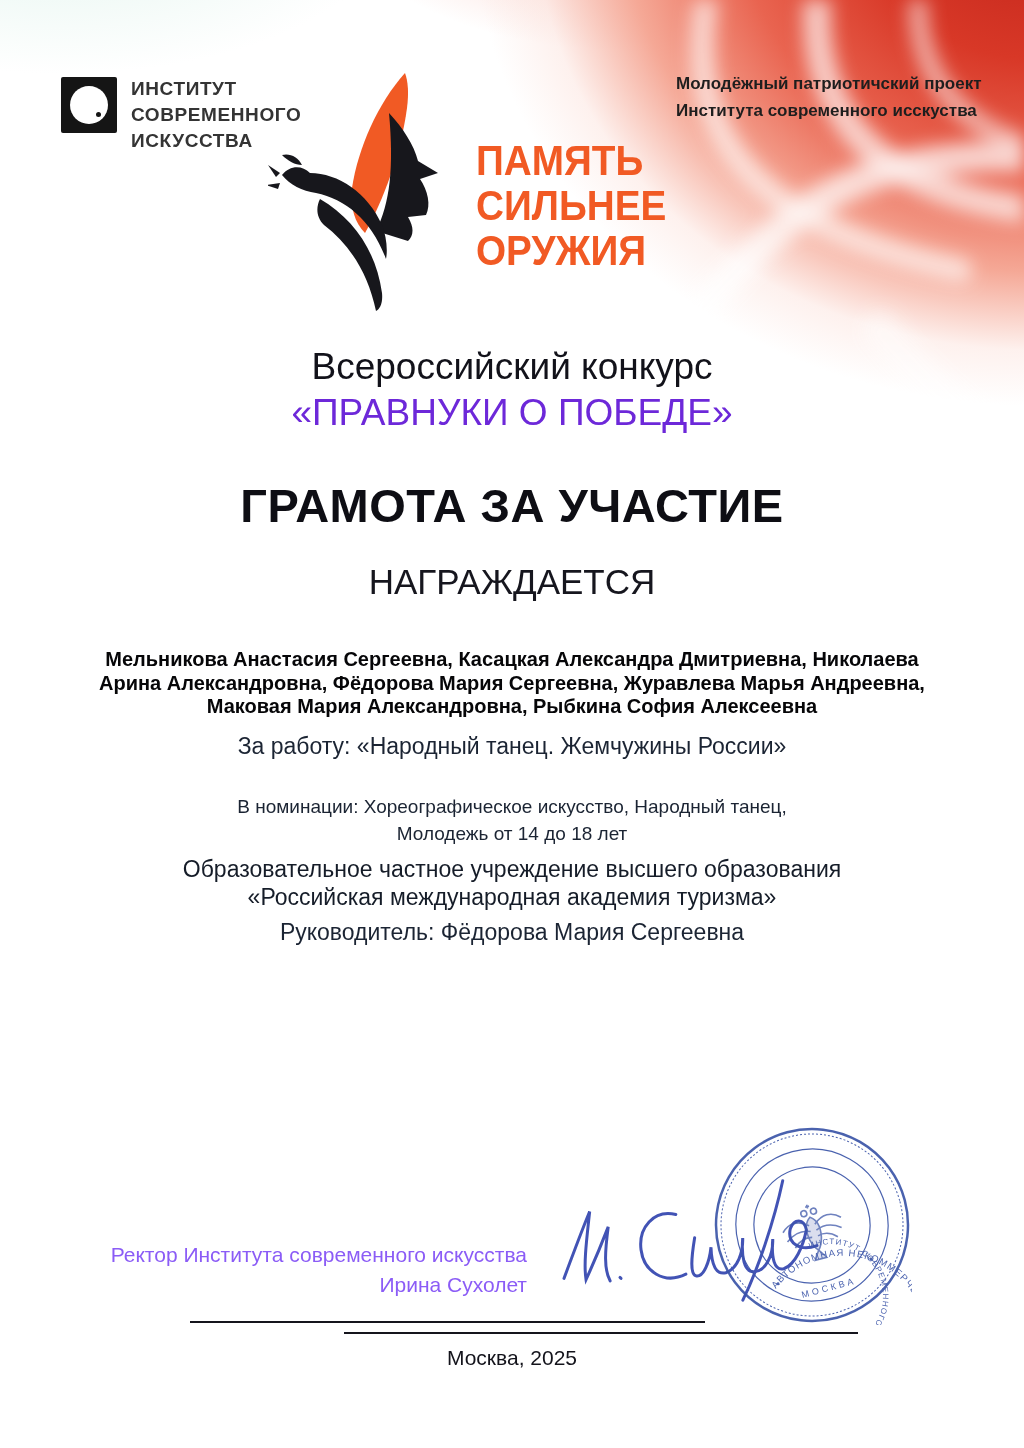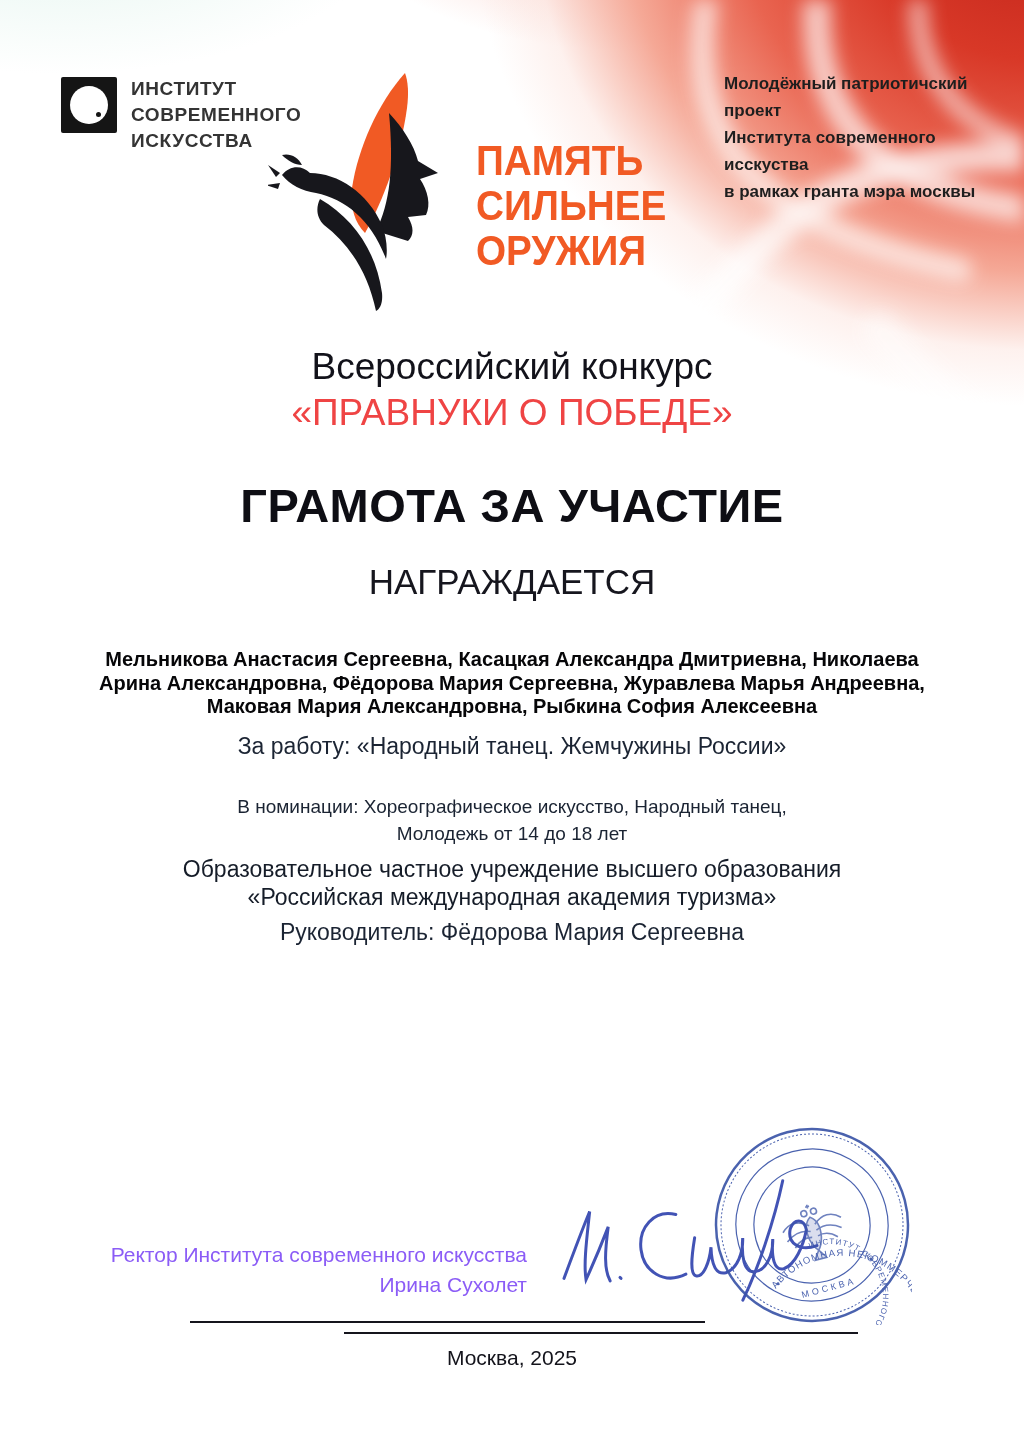--- a/index.html
+++ b/index.html
@@ -26,29 +26,29 @@
       radial-gradient(ellipse 480px 230px at 6% -6%,
         rgba(222,243,235,0.85) 0%, rgba(255,255,255,0) 70%);
   }
   .swoosh-svg { position:absolute; top:0; left:400px; filter: blur(9px); opacity:.9; }
 
   
   .isa-logo-box { position:absolute; left:61px; top:77px; width:56px; height:56px; background:#151515; border-radius:2px; }
   .isa-logo-circle { position:absolute; left:9px; top:9px; width:38px; height:38px; background:#fff; border-radius:50%; }
   .isa-logo-dot { position:absolute; left:26px; top:26px; width:5px; height:5px; background:#151515; border-radius:50%; }
   .isa-logo-text { position:absolute; left:131px; top:76px; font-size:19px; line-height:26px; font-weight:700; letter-spacing:.6px; color:#343434; }
-  .project-note { position:absolute; left:676px; top:70px; font-size:17px; line-height:27px; font-weight:600; color:#1e1e1e;margin-left:48px; }
+  .project-note { position:absolute; left:676px; top:70px; font-size:17px; line-height:27px; font-weight:600; color:#1e1e1e; }
 
   .brand-text { position:absolute; left:476px; top:138px; color:#F15A24; font-size:43px; line-height:45px; font-weight:600; letter-spacing:0; transform:scaleX(.9); transform-origin:left top; }
   .dove-svg { position:absolute; left:268px; top:52px; }
 
   
   .t-center { position:absolute; left:0; right:0; text-align:center; }
   .contest-1 { top:346px; font-size:37px; color:#12121a; }
-  .contest-2 { top:392px; font-size:37px; color:#ef4444; }
+  .contest-2 { top:392px; font-size:37px; color:#6d28d9; }
   .award-title { top:478px; font-size:47px; font-weight:700; color:#0e0e14; letter-spacing:.5px; }
   .awarded { top:562px; font-size:35px; color:#16161e; }
   .recipients { top:648px; left:72px; right:72px; font-size:20px; line-height:23.5px; font-weight:700; color:#060608; }
   .work-line { top:733px; font-size:23px; color:#1b2433; }
   .nomination { top:793px; font-size:19px; line-height:27px; color:#1b2433; }
   .organization { top:855px; font-size:23px; line-height:28px; color:#151c28; }
   .supervisor { top:919px; font-size:23px; color:#1b2433; }
 
   
   .signatory { position:absolute; right:497px; top:1240px; text-align:right; font-size:21px; line-height:30px; color:#8b5cf6; white-space:nowrap; }
@@ -82,21 +82,20 @@
   </div>
   <div class="isa-logo-text">
     <div>ИНСТИТУТ</div>
     <div>СОВРЕМЕННОГО</div>
     <div>ИСКУССТВА</div>
   </div>
 
   <div class="project-note">
     <div>Молодёжный патриотичский проект</div>
     <div>Института современного исскуства</div>
-    <div>в рамках гранта мэра москвы</div>
   </div>
 
   <svg class="dove-svg" width="200" height="262" viewBox="0 0 200 260">
     <path d="M137,20 C110,50 90,95 84,135 C82,155 87,170 97,180 C115,148 133,100 139,55 C141,40 140,28 137,20 Z" fill="#F15A24"></path>
     <path d="M121,60 C135,75 146,92 150,108 L170,120 L152,126 C160,138 163,152 158,162 L140,164 C146,174 146,182 140,188 L108,178 C122,150 126,115 121,60 Z" fill="#17171c"></path>
     <path d="M34,112 C30,104 22,100 14,102 C20,108 27,112 34,112 Z" fill="#17171c"></path>
     <path d="M12,120 L0,112 L8,124 Z" fill="#17171c"></path>
     <path d="M12,130 L-2,132 L10,136 Z" fill="#17171c"></path>
     <path d="M14,122 C22,112 34,112 42,120 C70,120 100,140 114,172 C118,182 120,196 118,206 C104,168 78,146 48,140 C34,138 22,132 14,122 Z" fill="#17171c"></path>
     <path d="M52,146 C86,166 108,198 114,240 C115,250 112,256 108,258 C100,220 82,192 56,172 C48,164 48,154 52,146 Z" fill="#17171c"></path>

